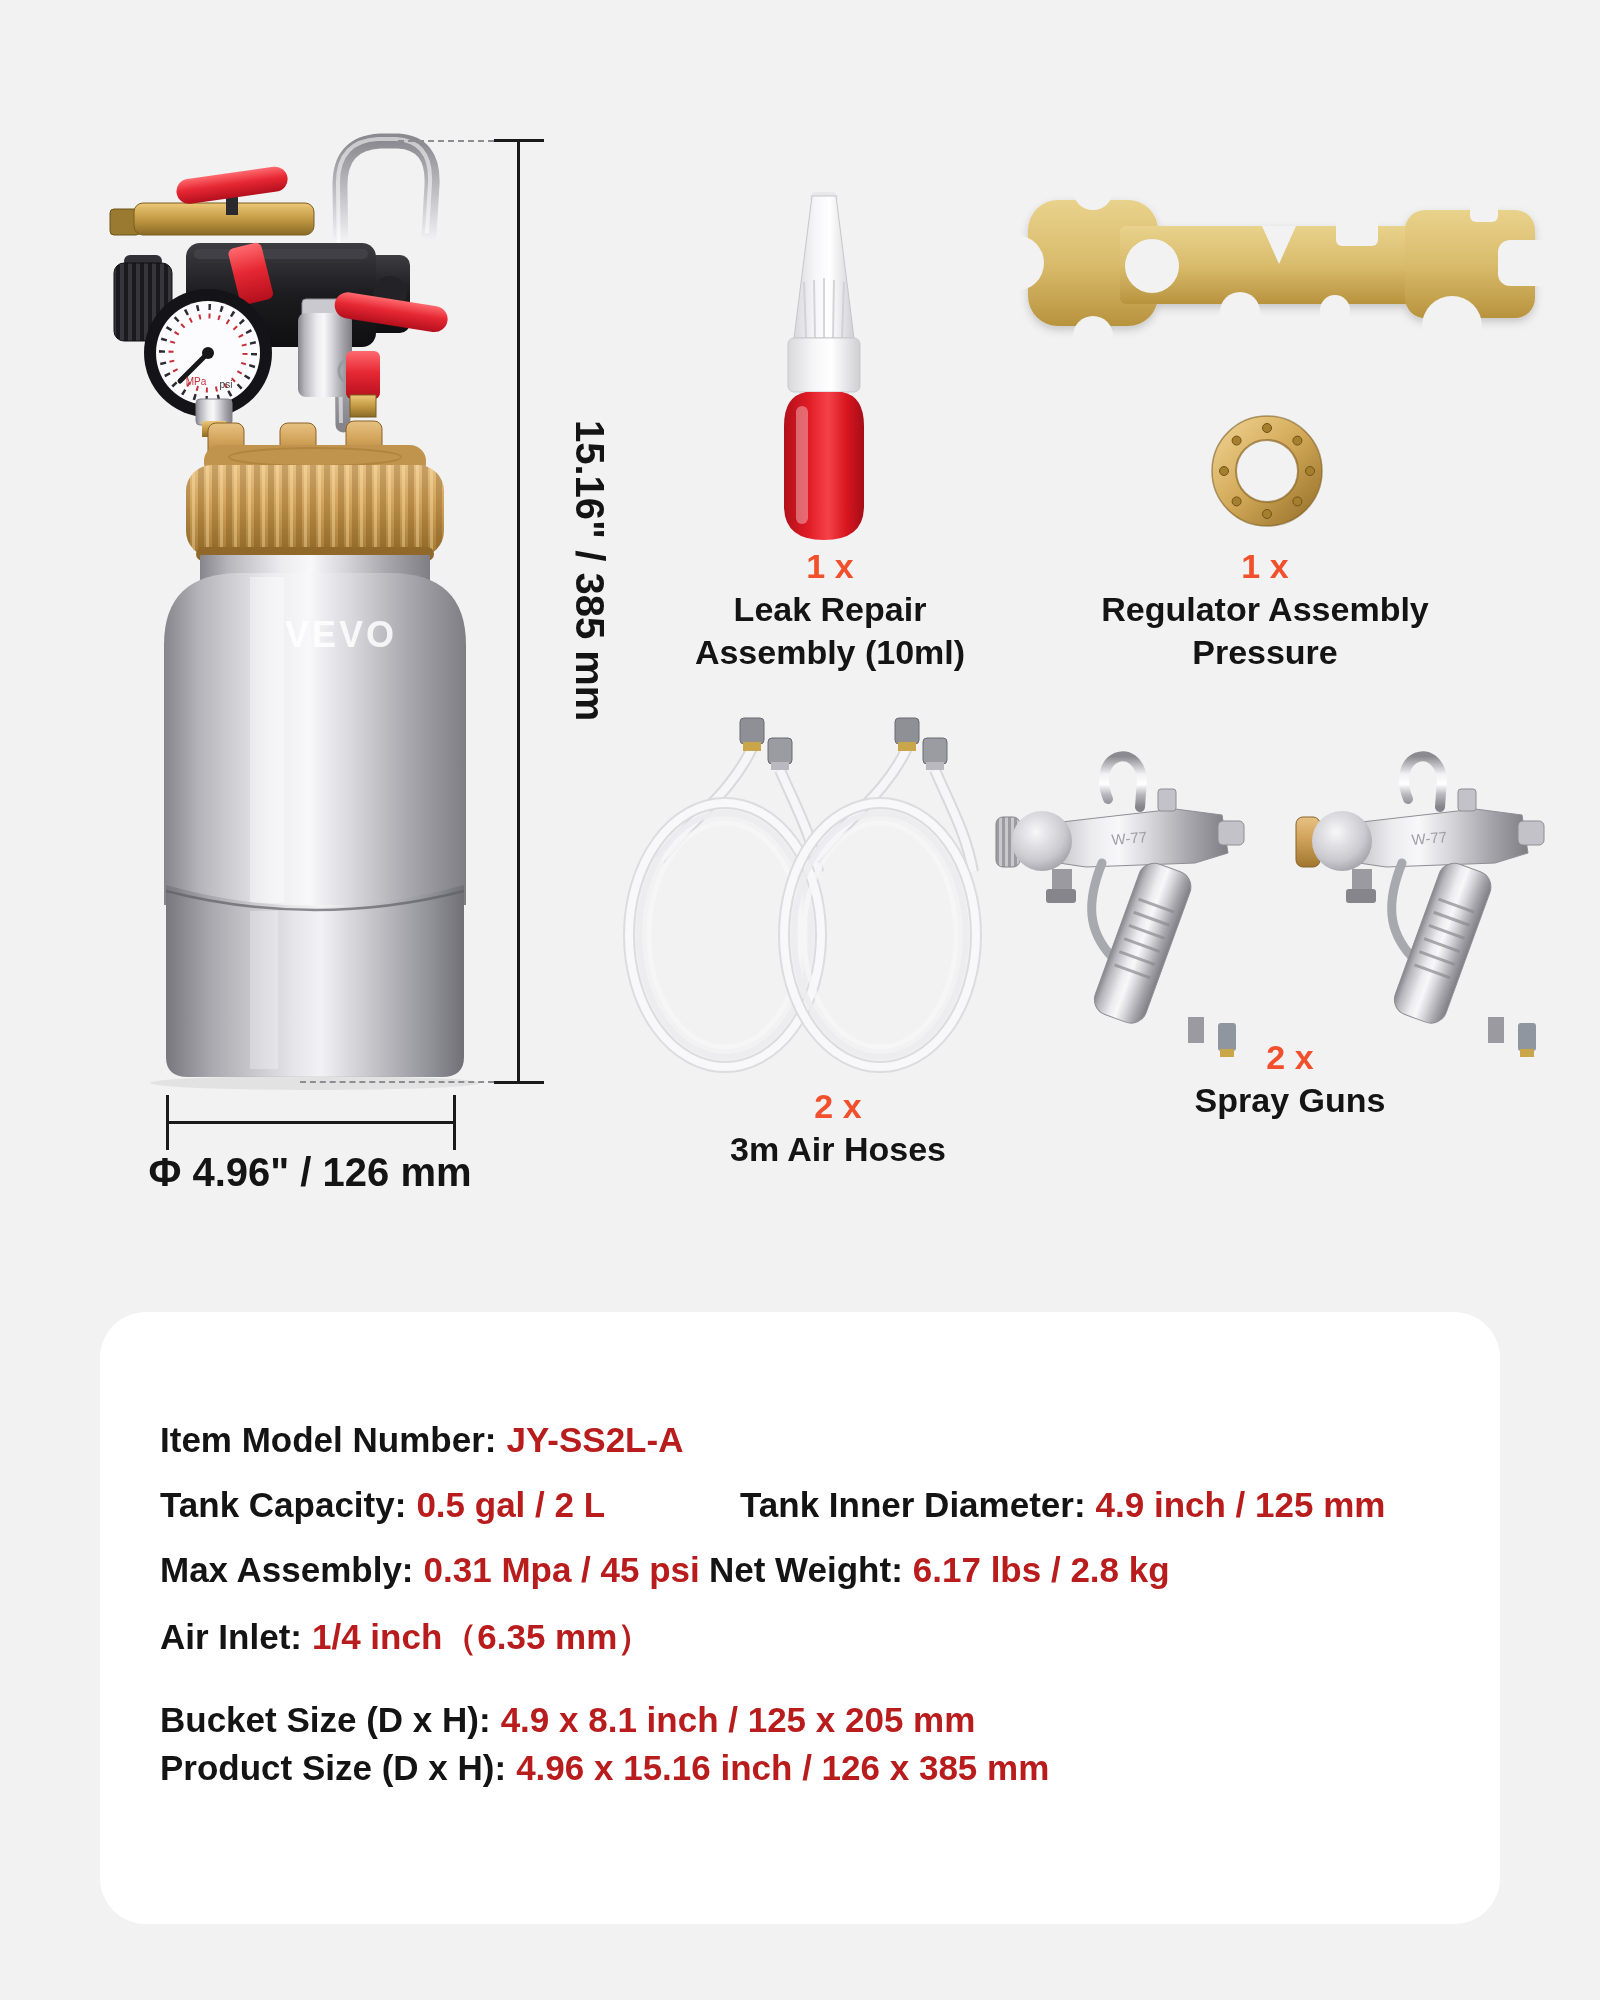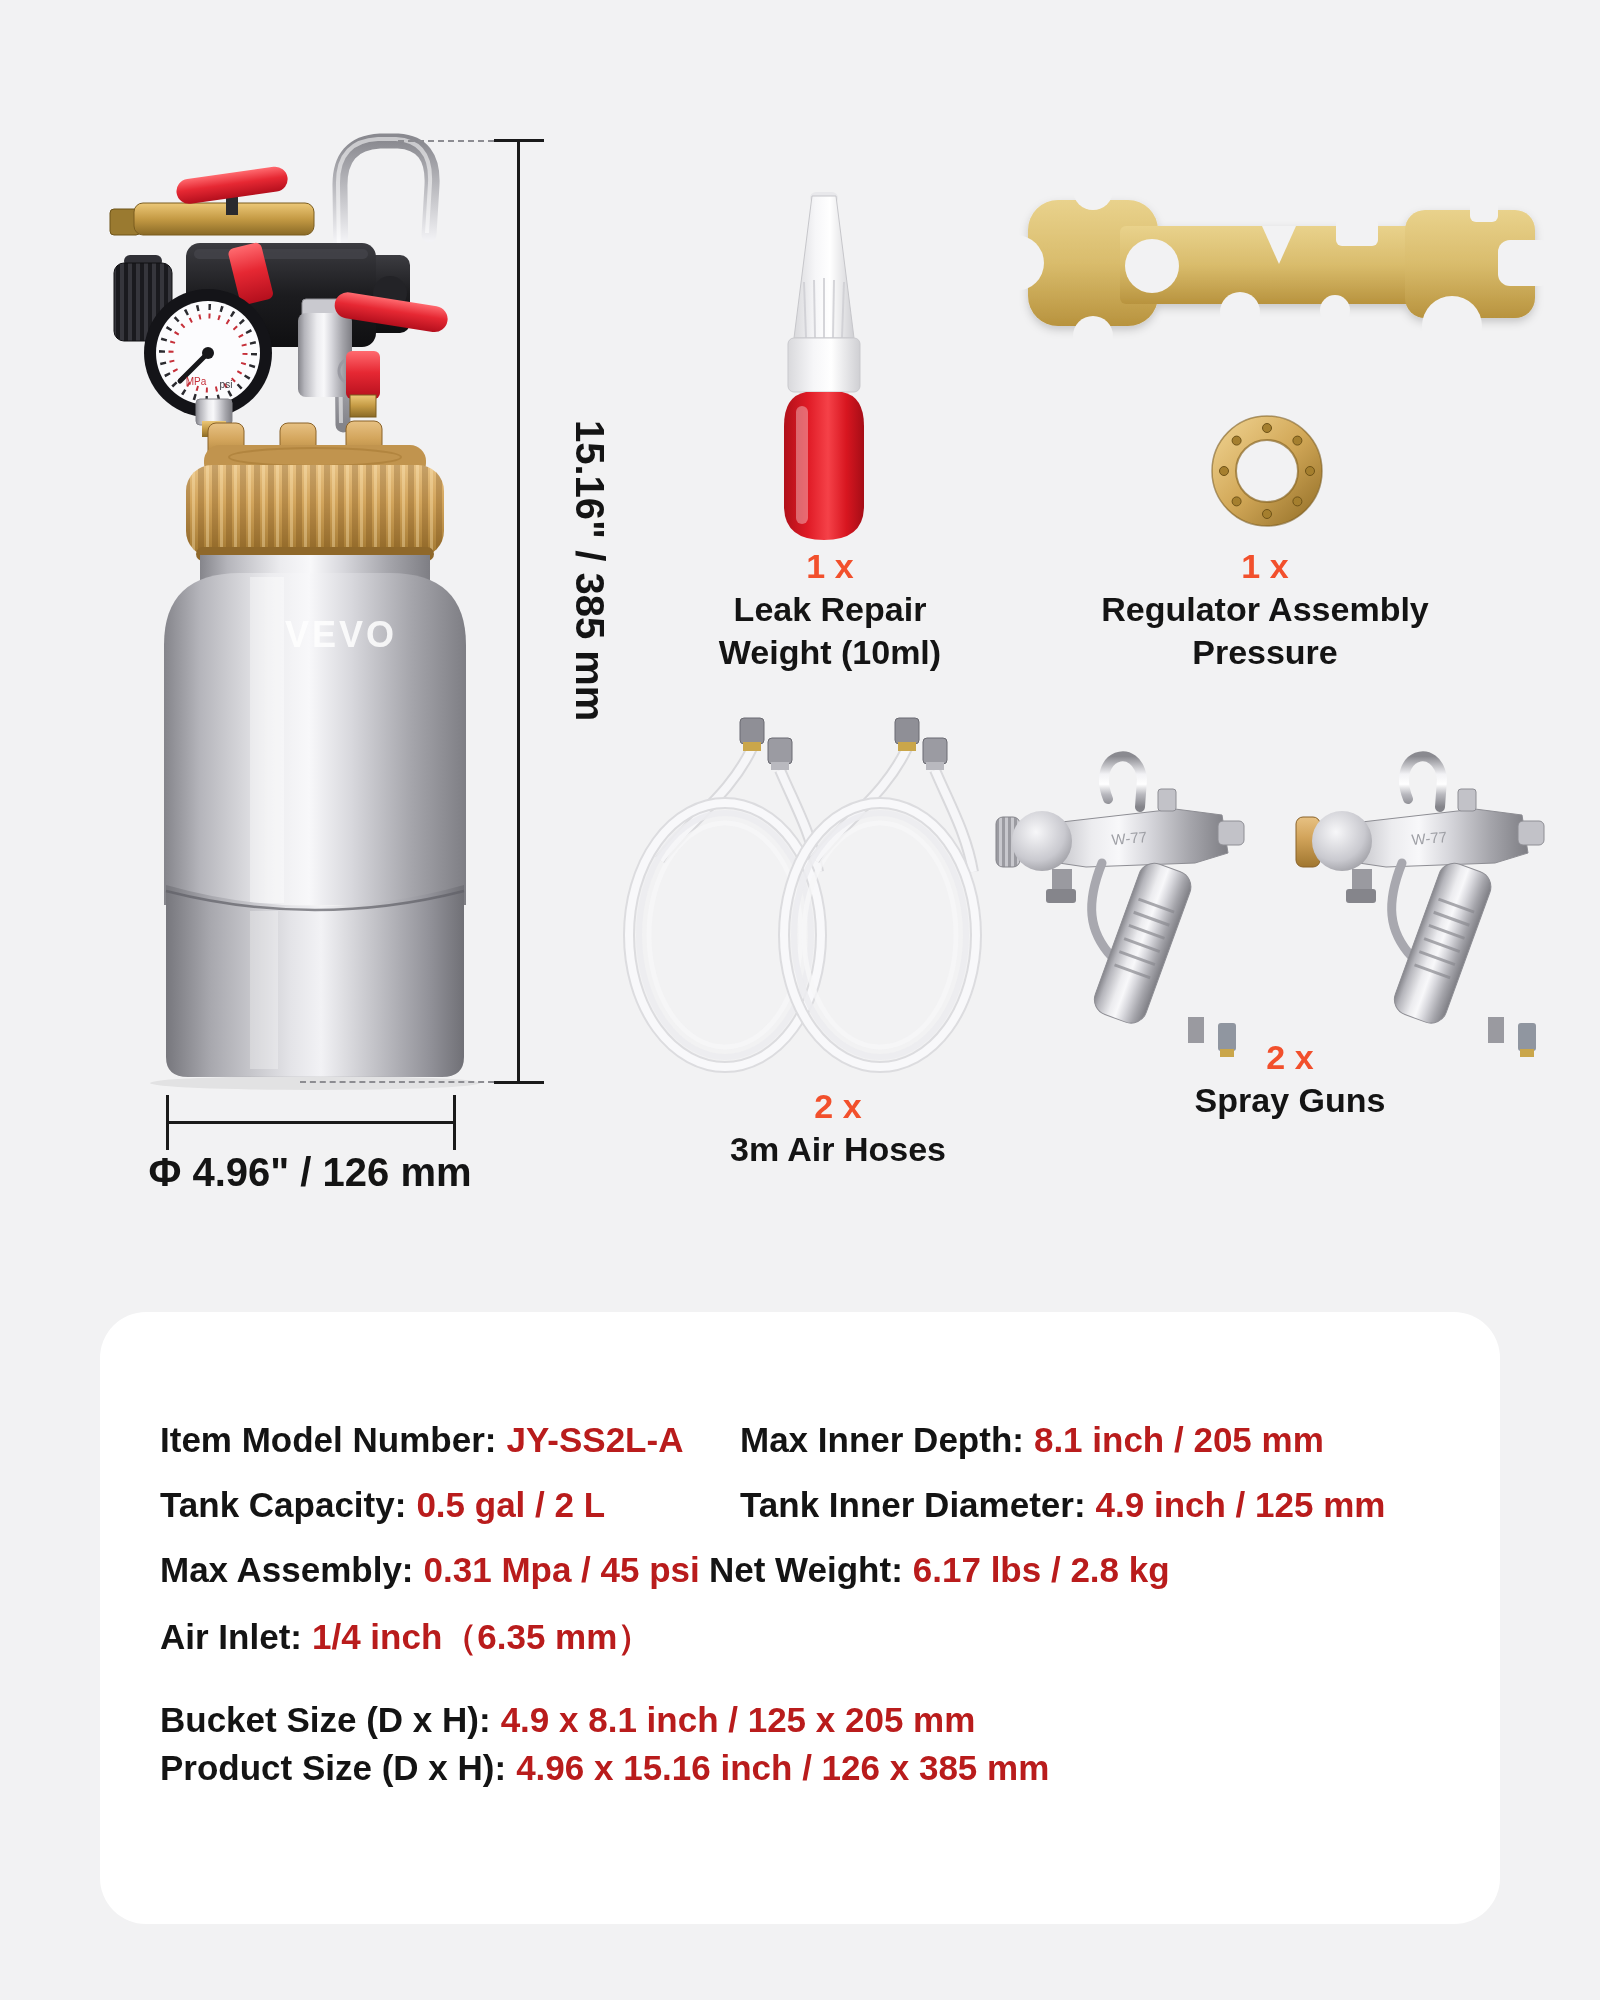--- a/index.html
+++ b/index.html
@@ -224,21 +224,21 @@
     <rect x="40" y="2" width="28" height="12" rx="6" fill="#e8e8eb"></rect>
     <path d="M 42 6 L 66 6 L 84 148 L 24 148 Z" fill="url(#wc)" stroke="#c6c6ca"></path>
     <path d="M 34 92 L 36 148 M 44 90 L 45 148 M 54 88 L 54 148 M 64 90 L 63 148 M 74 92 L 72 148" stroke="#cfcfd4" stroke-width="2" opacity="0.85"></path>
     <rect x="18" y="148" width="72" height="54" rx="6" fill="url(#wc)" stroke="#c9c9cd"></rect>
     <path d="M 14 236 Q 14 206 36 202 L 72 202 Q 94 206 94 236 L 94 316 Q 94 350 54 350 Q 14 350 14 316 Z" fill="url(#rb)"></path>
     <rect x="26" y="216" width="12" height="118" rx="6" fill="#ffffff" opacity="0.35"></rect>
   </svg>
   <div class="acc-label" style="left:680px;top:545px;width:300px">
     <div class="qty">1 x</div>
     <div>Leak Repair</div>
-    <div>Weight (10ml)</div>
+    <div>Assembly (10ml)</div>
   </div>
 
   <svg style="position:absolute;left:1000px;top:180px" width="555" height="170" viewBox="0 0 555 170">
     <g filter="url(#fsh)">
       <rect x="28" y="20" width="130" height="126" rx="30" fill="url(#bw)"></rect>
       <rect x="120" y="46" width="305" height="78" rx="6" fill="url(#bw)"></rect>
       <rect x="405" y="30" width="130" height="108" rx="20" fill="url(#bw)"></rect>
     </g>
     <g fill="#f2f2f3">
       <circle cx="16" cy="83" r="28"></circle>
@@ -354,23 +354,20 @@
     </div>
     <div class="spec-row" style="left:60px;top:303px">
       <span class="spec-label">Air Inlet:</span><span class="spec-value">1/4 inch（6.35 mm）</span>
     </div>
     <div class="spec-row" style="left:60px;top:386px">
       <span class="spec-label">Bucket Size (D x H):</span><span class="spec-value">4.9 x 8.1 inch / 125 x 205 mm</span>
     </div>
     <div class="spec-row" style="left:60px;top:434px">
       <span class="spec-label">Product Size (D x H):</span><span class="spec-value">4.96 x 15.16 inch / 126 x 385 mm</span>
     </div>
-    <div class="spec-row" style="left:640px;top:106px">
-      <span class="spec-label">Max Inner Depth:</span><span class="spec-value">8.1 inch / 205 mm</span>
-    </div>
     <div class="spec-row" style="left:640px;top:171px">
       <span class="spec-label">Tank Inner Diameter:</span><span class="spec-value">4.9 inch / 125 mm</span>
     </div>
     <div class="spec-row" style="left:609px;top:236px">
       <span class="spec-label">Net Weight:</span><span class="spec-value">6.17 lbs / 2.8 kg</span>
     </div>
   </div>
 
 </div>
 

